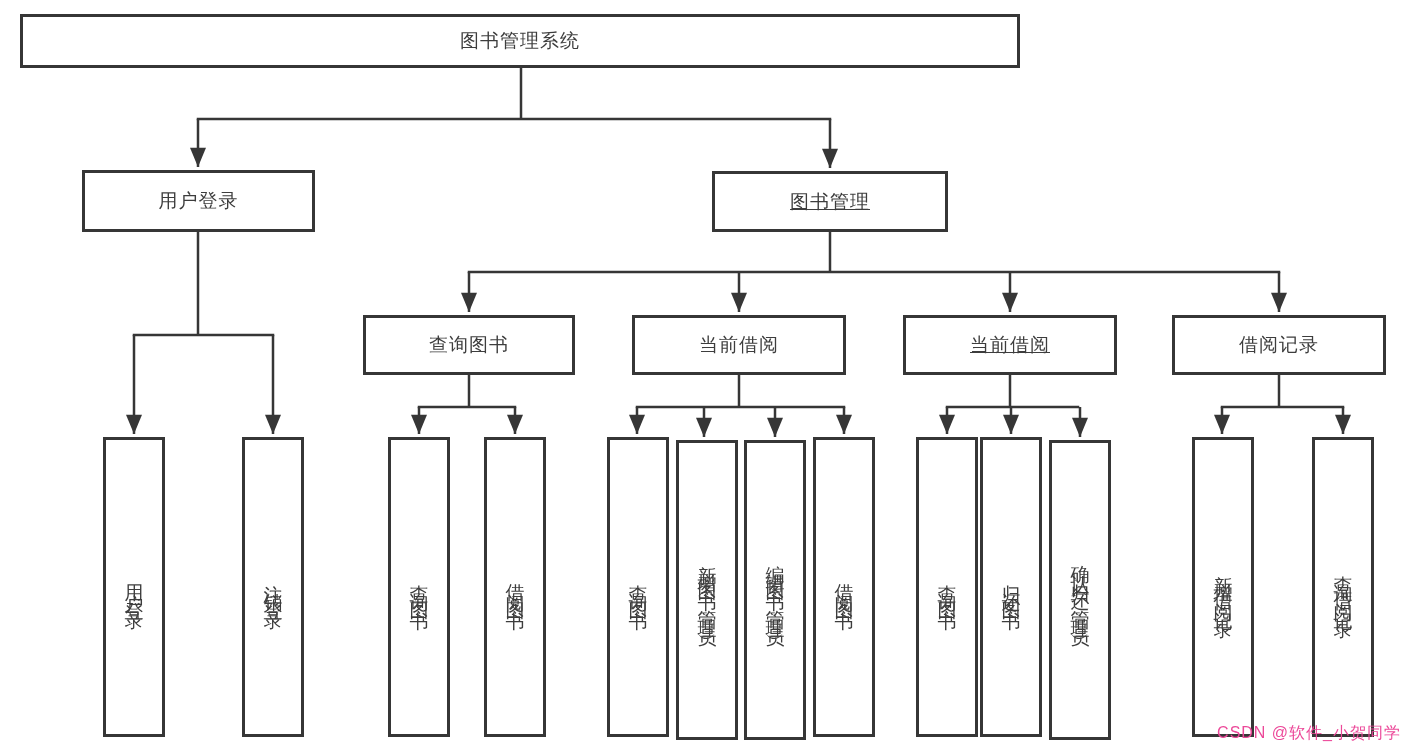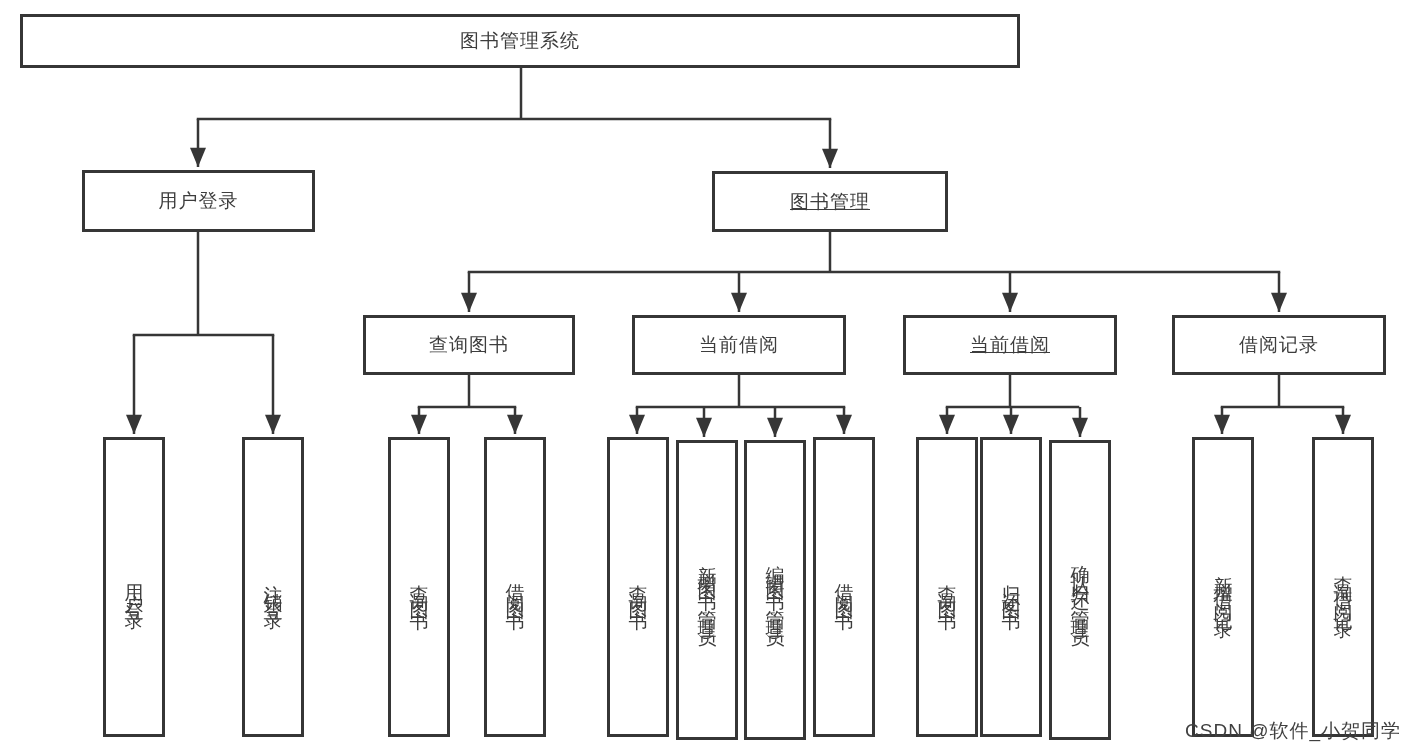--- a/index.html
+++ b/index.html
@@ -40,22 +40,22 @@
     writing-mode: vertical-rl;
     text-orientation: mixed;
     font-size: 19px;
     letter-spacing: 9px;
     z-index: 2;
   }
   .watermark {
     position: absolute;
     right: 4px;
     bottom: 3px;
-    font-size: 19px;
-    color: #404040;
+    font-size: 16px;
+    color: #ec4899;
     letter-spacing: 1px;
     z-index: 3;
     white-space: nowrap;
   }
 </style>
 </head>
 <body>
 
 <div id="canvas">
 

